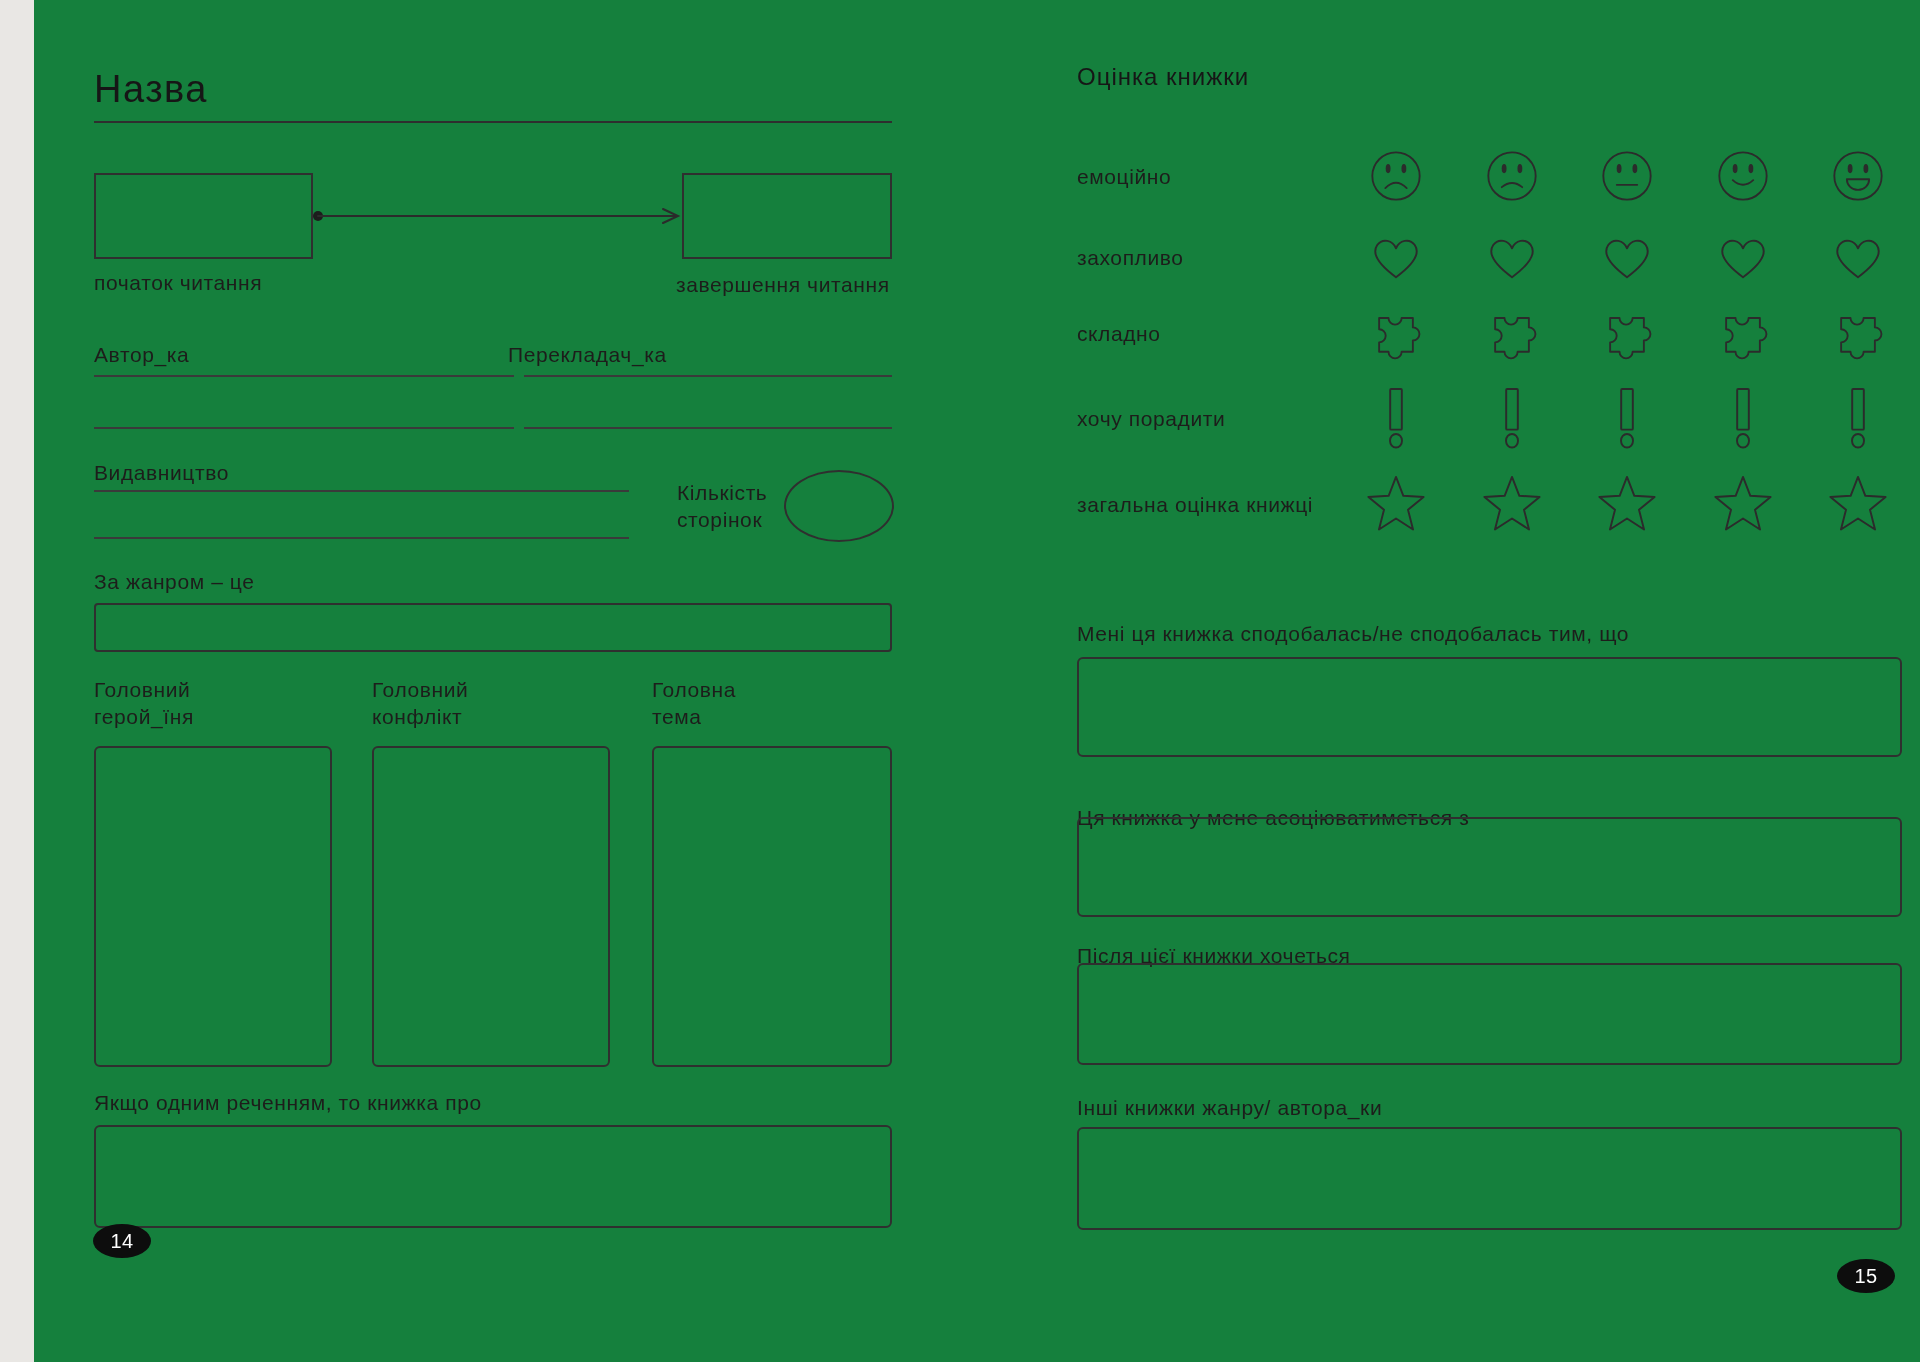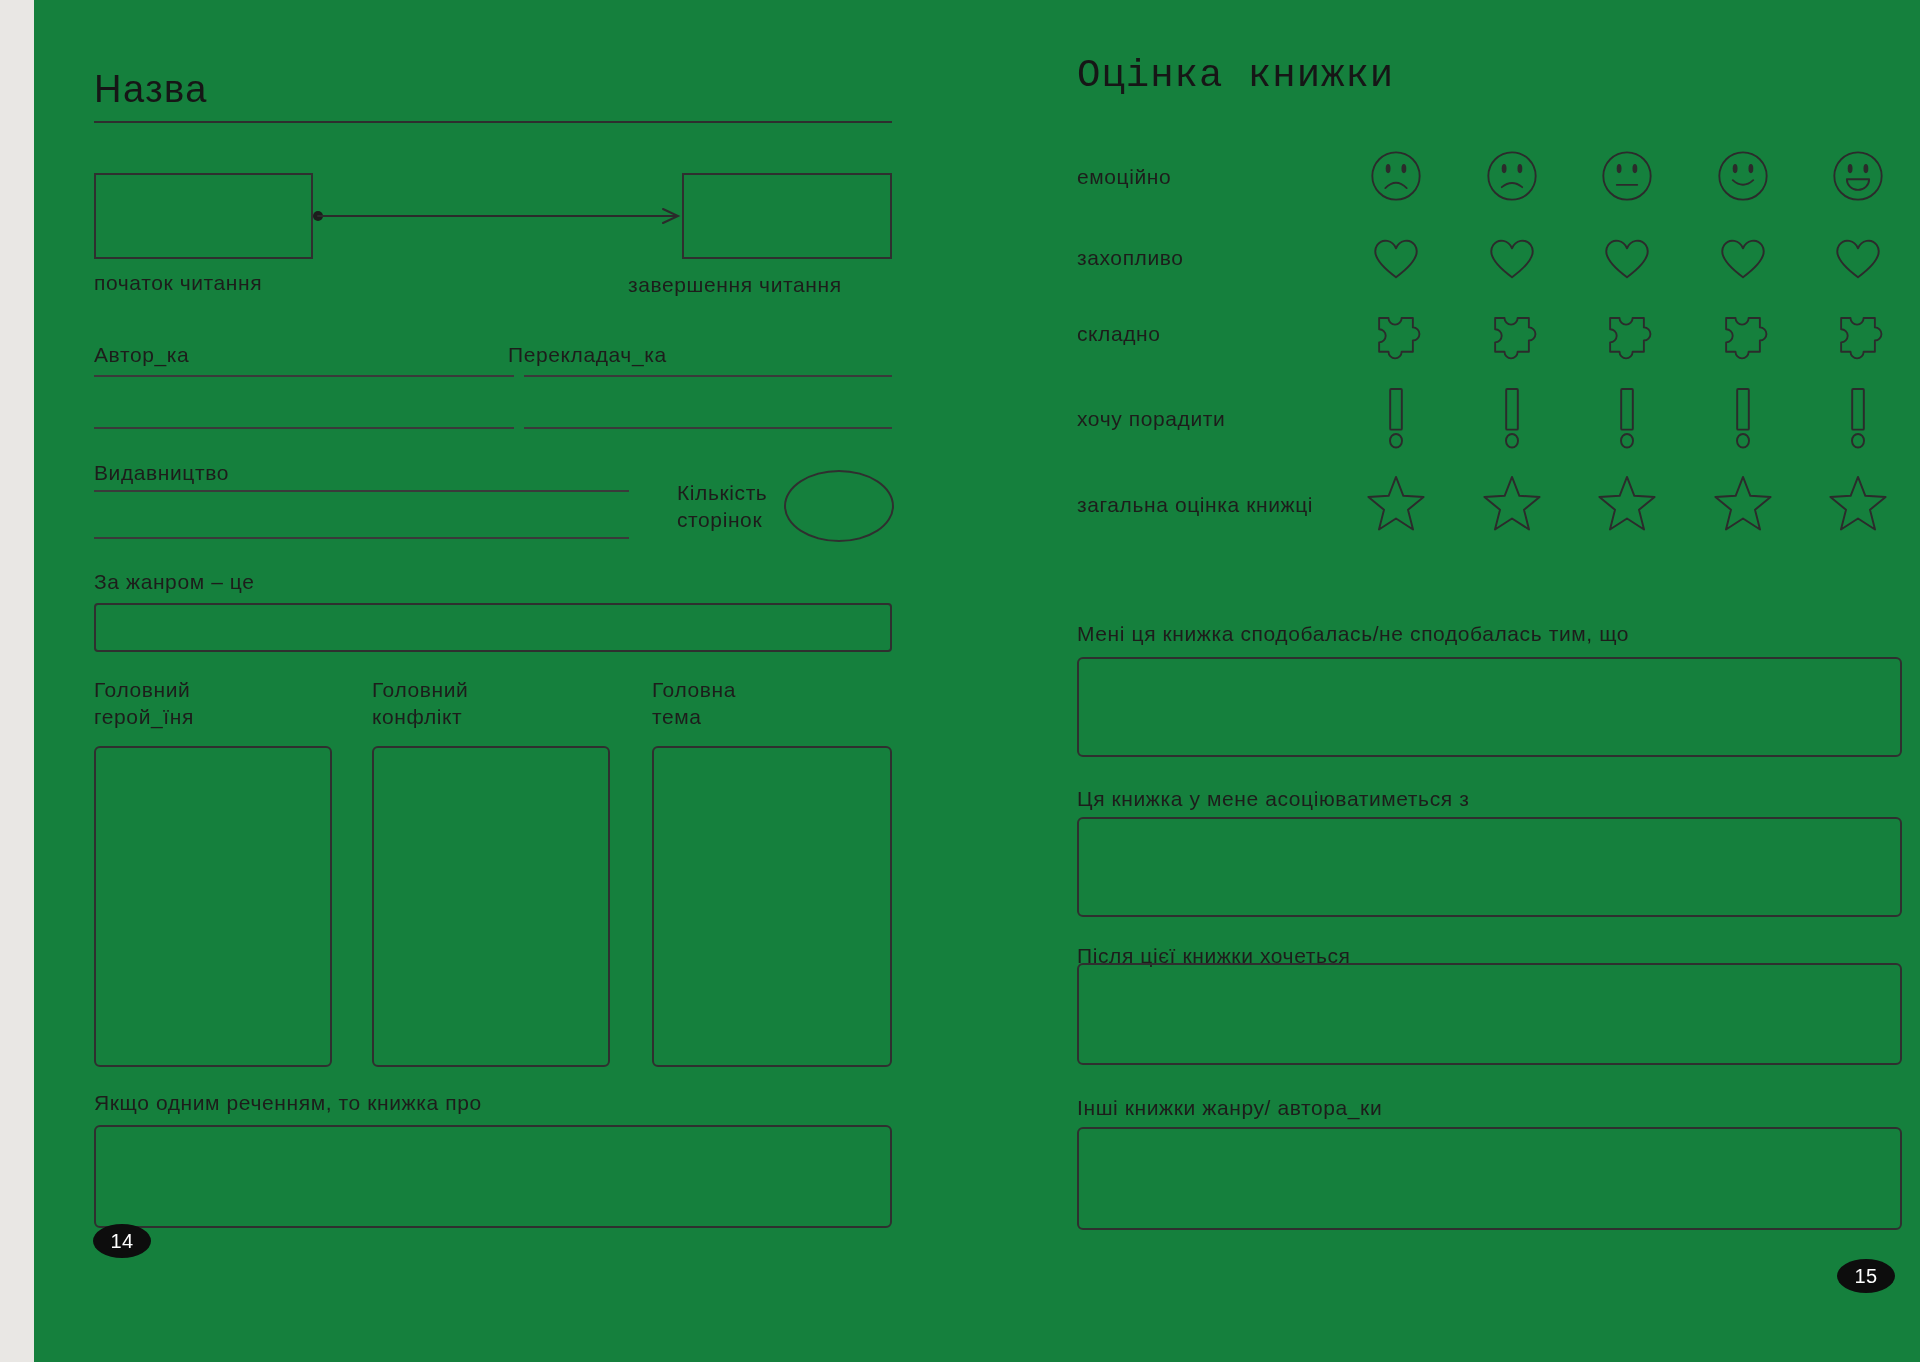--- a/index.html
+++ b/index.html
@@ -22,25 +22,24 @@
     color:#1d1d1b;
     line-height:27px;
     white-space:nowrap;
   }
   .title{
     font-size:38px;
     letter-spacing:1.5px;
     color:#161616;
   }
   .title2{
-    font-size:39px;
+    font-size:24px;
     letter-spacing:1px;
     line-height:37px;
     color:#161616;
-    font-family:Liberation Mono, monospace;
   }
   .rule{
     background:#2e2e2e;
     height:2px;
   }
   .fieldline{
     border-bottom:2px solid #3a3a3a;
     height:0;
   }
   .box{
@@ -81,21 +80,21 @@
   <div class="abs rule" style="left:60px;top:121px;width:798px;"></div>
 
   <div class="abs box" style="left:60px;top:173px;width:219px;height:86px;"></div>
   <div class="abs box" style="left:648px;top:173px;width:210px;height:86px;"></div>
   <svg class="abs figure" style="left:274px;top:204px;" width="378" height="24" viewBox="0 0 378 24">
     <circle cx="10" cy="12" r="5" fill="#1c1c1c" stroke="none"></circle>
     <line x1="10" y1="12" x2="368" y2="12"></line>
     <path d="M355 5 L370 12 L355 19"></path>
   </svg>
   <div class="abs lbl" style="left:60px;top:269px;">початок читання</div>
-  <div class="abs lbl" style="left:594px;top:271px;">завершення читання</div>
+  <div class="abs lbl" style="left:642px;top:271px;">завершення читання</div>
 
   <div class="abs lbl" style="left:60px;top:341px;">Автор_ка</div>
   <div class="abs lbl" style="left:474px;top:341px;">Перекладач_ка</div>
   <div class="abs fieldline" style="left:60px;top:375px;width:420px;"></div>
   <div class="abs fieldline" style="left:490px;top:375px;width:368px;"></div>
   <div class="abs fieldline" style="left:60px;top:427px;width:420px;"></div>
   <div class="abs fieldline" style="left:490px;top:427px;width:368px;"></div>
 
   <div class="abs lbl" style="left:60px;top:459px;">Видавництво</div>
   <div class="abs fieldline" style="left:60px;top:490px;width:535px;"></div>
@@ -295,21 +294,21 @@
     <span class="icell">
         <svg class="icon" width="62" height="60" viewBox="0 0 64 62">
           <path d="M32 3 L39.6 22.5 L60.5 23.7 L44.4 37 L49.6 57.3 L32 46 L14.4 57.3 L19.6 37 L3.5 23.7 L24.4 22.5 Z"></path>
         </svg>
       </span>
   </div>
 
   <div class="abs lbl" style="left:1043px;top:620px;">Мені ця книжка сподобалась/не сподобалась тим, що</div>
   <div class="abs box rounded" style="left:1043px;top:657px;width:825px;height:100px;"></div>
 
-  <div class="abs lbl" style="left:1043px;top:785px;">Ця книжка у мене асоціюватиметься з</div>
+  <div class="abs lbl" style="left:1043px;top:804px;">Ця книжка у мене асоціюватиметься з</div>
   <div class="abs box rounded" style="left:1043px;top:817px;width:825px;height:100px;"></div>
 
   <div class="abs lbl" style="left:1043px;top:942px;">Після цієї книжки хочеться</div>
   <div class="abs box rounded" style="left:1043px;top:963px;width:825px;height:102px;"></div>
 
   <div class="abs lbl" style="left:1043px;top:1094px;">Інші книжки жанру/ автора_ки</div>
   <div class="abs box rounded" style="left:1043px;top:1127px;width:825px;height:103px;"></div>
 
   <div class="abs pagenum" style="left:1803px;top:1259px;width:58px;height:34px;">15</div>
 

